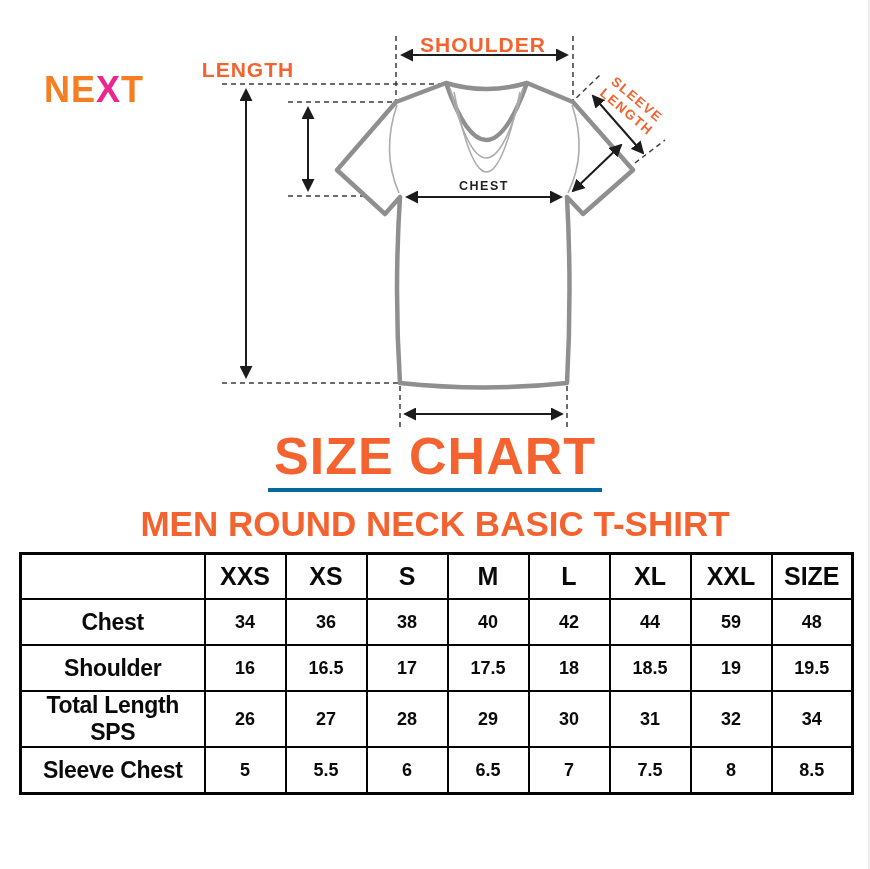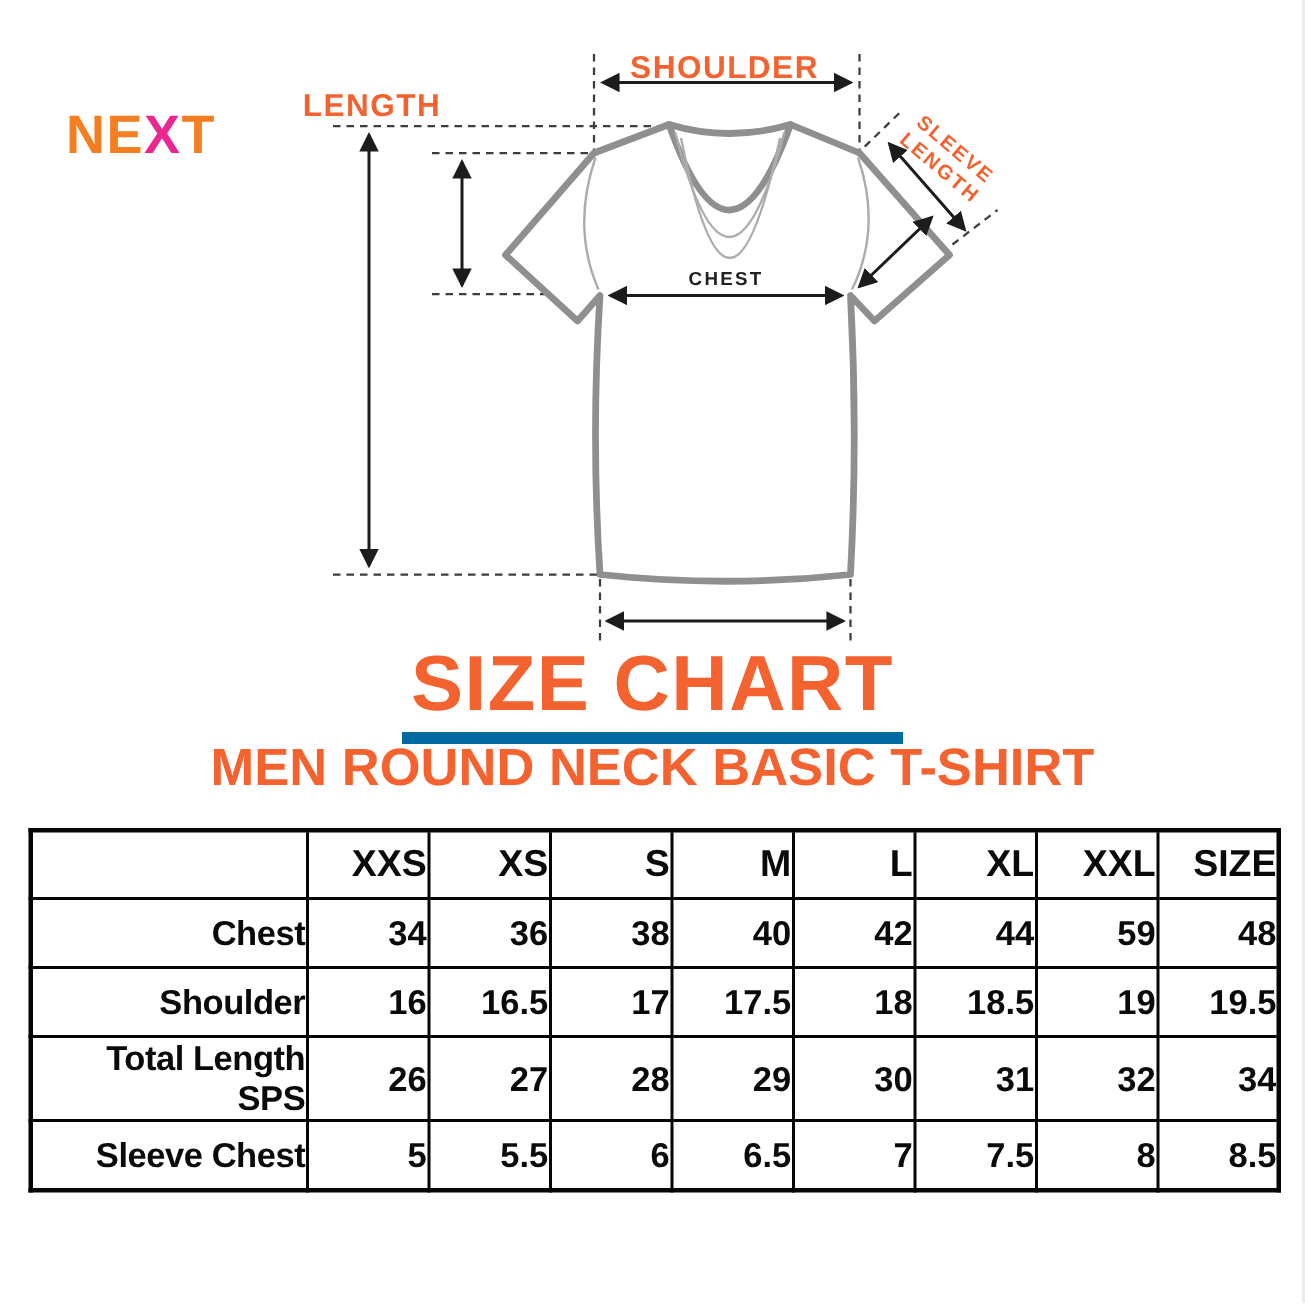--- a/index.html
+++ b/index.html
@@ -23,34 +23,34 @@
   .shirt-thin{fill:none;stroke:#ACACAC;stroke-width:1.6;}
   .dash{stroke:#3D3D3D;stroke-width:1.5;stroke-dasharray:5 4;fill:none;}
   .arrow{stroke:#1C1C1C;stroke-width:2;fill:none;}
   .lbl-orange{fill:#F4632F;font-weight:700;font-size:21px;letter-spacing:1px;}
   .lbl-sleeve{fill:#F4632F;font-weight:700;font-size:13.5px;letter-spacing:1.5px;}
   .lbl-chest{fill:#222222;font-weight:700;font-size:12.5px;letter-spacing:1.5px;}
 
   
   .title-wrap{position:absolute;left:0;top:429px;width:100%;text-align:center;}
   .title{display:inline-block;color:#F4632F;font-size:52px;font-weight:700;
-         letter-spacing:1px;line-height:1.05;border-bottom:8px solid #0369a1;padding:0 6px 4px 6px;}
-  .subtitle-wrap{position:absolute;left:0;top:492px;width:100%;text-align:center;}
+         letter-spacing:1px;line-height:1.05;border-bottom:4px solid #0369a1;padding:0 6px 4px 6px;}
+  .subtitle-wrap{position:absolute;left:0;top:504px;width:100%;text-align:center;}
   .subtitle{display:inline-block;color:#F4632F;font-size:35px;font-weight:700;letter-spacing:0;}
 
   
   table.size{position:absolute;left:19px;top:552px;width:833px;
              border-collapse:collapse;table-layout:fixed;
              border:3px solid #050505;}
   table.size th,table.size td{
-    border:2px solid #050505;text-align:right;vertical-align:middle;
+    border:2px solid #050505;text-align:center;vertical-align:middle;
     color:#0a0a0a;padding:0;overflow:hidden;
   }
   table.size th{height:43px;font-size:25px;font-weight:700;}
-  table.size td{height:44px;font-size:23px;font-weight:700;}
+  table.size td{height:44px;font-size:18px;font-weight:700;}
   table.size td.rowlabel{font-size:23px;letter-spacing:-0.3px;}
 </style>
 </head>
 <body>
 
 <div class="page">
 
   <div class="logo">
     <div class="row"><span class="c-o">N</span><span class="c-o">E</span><span class="c-p">X</span><span class="c-o">T</span></div>
   </div>

